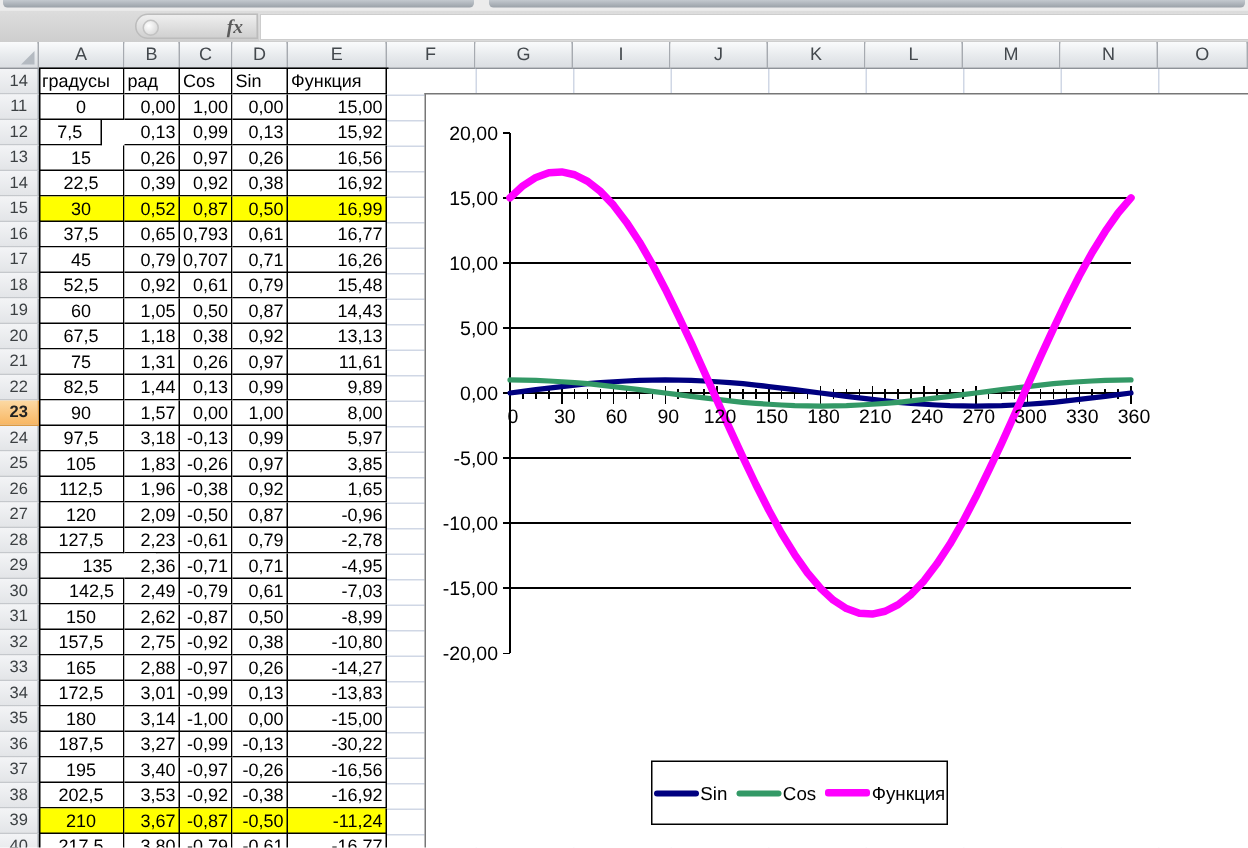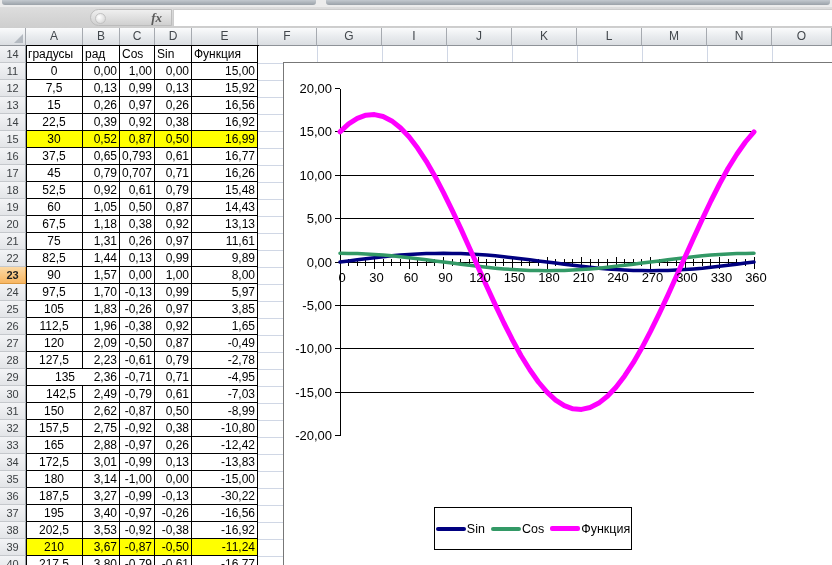--- a/index.html
+++ b/index.html
@@ -143,21 +143,21 @@
       <div class="cell hdr" style="left: 120px; top: 46px; width: 35px;">Cos</div>
       <div class="cell hdr" style="left: 155px; top: 46px; width: 37px;">Sin</div>
       <div class="cell hdr" style="left: 192px; top: 46px; width: 66px;">Функция</div>
       <div class="row-header" style="top: 63px;">11</div>
       <div class="cell ctr" style="left: 26px; top: 63px; width: 57px;">0</div>
       <div class="cell num" style="left: 83px; top: 63px; width: 37px;">0,00</div>
       <div class="cell num" style="left: 120px; top: 63px; width: 35px;">1,00</div>
       <div class="cell num" style="left: 155px; top: 63px; width: 37px;">0,00</div>
       <div class="cell num" style="left: 192px; top: 63px; width: 66px;">15,00</div>
       <div class="row-header" style="top: 80px;">12</div>
-      <div class="cell ctr" style="left: 26px; top: 80px; width: 57px;">7,5</div>
+      <div class="cell ctr" style="left: 26px; top: 80px; width: 42px;">7,5</div>
       <div class="cell num" style="left: 83px; top: 80px; width: 37px;">0,13</div>
       <div class="cell num" style="left: 120px; top: 80px; width: 35px;">0,99</div>
       <div class="cell num" style="left: 155px; top: 80px; width: 37px;">0,13</div>
       <div class="cell num" style="left: 192px; top: 80px; width: 66px;">15,92</div>
       <div class="row-header" style="top: 97px;">13</div>
       <div class="cell ctr" style="left: 26px; top: 97px; width: 57px;">15</div>
       <div class="cell num" style="left: 83px; top: 97px; width: 37px;">0,26</div>
       <div class="cell num" style="left: 120px; top: 97px; width: 35px;">0,97</div>
       <div class="cell num" style="left: 155px; top: 97px; width: 37px;">0,26</div>
       <div class="cell num" style="left: 192px; top: 97px; width: 66px;">16,56</div>
@@ -216,42 +216,42 @@
       <div class="cell num" style="left: 155px; top: 250px; width: 37px;">0,99</div>
       <div class="cell num" style="left: 192px; top: 250px; width: 66px;">9,89</div>
       <div class="row-header active" style="top: 267px;">23</div>
       <div class="cell ctr" style="left: 26px; top: 267px; width: 57px;">90</div>
       <div class="cell num" style="left: 83px; top: 267px; width: 37px;">1,57</div>
       <div class="cell num" style="left: 120px; top: 267px; width: 35px;">0,00</div>
       <div class="cell num" style="left: 155px; top: 267px; width: 37px;">1,00</div>
       <div class="cell num" style="left: 192px; top: 267px; width: 66px;">8,00</div>
       <div class="row-header" style="top: 284px;">24</div>
       <div class="cell ctr" style="left: 26px; top: 284px; width: 57px;">97,5</div>
-      <div class="cell num" style="left: 83px; top: 284px; width: 37px;">1,70</div>
+      <div class="cell num" style="left: 83px; top: 284px; width: 37px;">3,18</div>
       <div class="cell num" style="left: 120px; top: 284px; width: 35px;">-0,13</div>
       <div class="cell num" style="left: 155px; top: 284px; width: 37px;">0,99</div>
       <div class="cell num" style="left: 192px; top: 284px; width: 66px;">5,97</div>
       <div class="row-header" style="top: 301px;">25</div>
       <div class="cell ctr" style="left: 26px; top: 301px; width: 57px;">105</div>
       <div class="cell num" style="left: 83px; top: 301px; width: 37px;">1,83</div>
       <div class="cell num" style="left: 120px; top: 301px; width: 35px;">-0,26</div>
       <div class="cell num" style="left: 155px; top: 301px; width: 37px;">0,97</div>
       <div class="cell num" style="left: 192px; top: 301px; width: 66px;">3,85</div>
       <div class="row-header" style="top: 318px;">26</div>
       <div class="cell ctr" style="left: 26px; top: 318px; width: 57px;">112,5</div>
       <div class="cell num" style="left: 83px; top: 318px; width: 37px;">1,96</div>
       <div class="cell num" style="left: 120px; top: 318px; width: 35px;">-0,38</div>
       <div class="cell num" style="left: 155px; top: 318px; width: 37px;">0,92</div>
       <div class="cell num" style="left: 192px; top: 318px; width: 66px;">1,65</div>
       <div class="row-header" style="top: 335px;">27</div>
       <div class="cell ctr" style="left: 26px; top: 335px; width: 57px;">120</div>
       <div class="cell num" style="left: 83px; top: 335px; width: 37px;">2,09</div>
       <div class="cell num" style="left: 120px; top: 335px; width: 35px;">-0,50</div>
       <div class="cell num" style="left: 155px; top: 335px; width: 37px;">0,87</div>
-      <div class="cell num" style="left: 192px; top: 335px; width: 66px;">-0,49</div>
+      <div class="cell num" style="left: 192px; top: 335px; width: 66px;">-0,96</div>
       <div class="row-header" style="top: 352px;">28</div>
       <div class="cell ctr" style="left: 26px; top: 352px; width: 57px;">127,5</div>
       <div class="cell num" style="left: 83px; top: 352px; width: 37px;">2,23</div>
       <div class="cell num" style="left: 120px; top: 352px; width: 35px;">-0,61</div>
       <div class="cell num" style="left: 155px; top: 352px; width: 37px;">0,79</div>
       <div class="cell num" style="left: 192px; top: 352px; width: 66px;">-2,78</div>
       <div class="row-header" style="top: 369px;">29</div>
       <div class="cell ctr" style="left: 26px; top: 369px; width: 79px;">135</div>
       <div class="cell num" style="left: 83px; top: 369px; width: 37px;">2,36</div>
       <div class="cell num" style="left: 120px; top: 369px; width: 35px;">-0,71</div>
@@ -273,21 +273,21 @@
       <div class="cell ctr" style="left: 26px; top: 420px; width: 57px;">157,5</div>
       <div class="cell num" style="left: 83px; top: 420px; width: 37px;">2,75</div>
       <div class="cell num" style="left: 120px; top: 420px; width: 35px;">-0,92</div>
       <div class="cell num" style="left: 155px; top: 420px; width: 37px;">0,38</div>
       <div class="cell num" style="left: 192px; top: 420px; width: 66px;">-10,80</div>
       <div class="row-header" style="top: 437px;">33</div>
       <div class="cell ctr" style="left: 26px; top: 437px; width: 57px;">165</div>
       <div class="cell num" style="left: 83px; top: 437px; width: 37px;">2,88</div>
       <div class="cell num" style="left: 120px; top: 437px; width: 35px;">-0,97</div>
       <div class="cell num" style="left: 155px; top: 437px; width: 37px;">0,26</div>
-      <div class="cell num" style="left: 192px; top: 437px; width: 66px;">-12,42</div>
+      <div class="cell num" style="left: 192px; top: 437px; width: 66px;">-14,27</div>
       <div class="row-header" style="top: 454px;">34</div>
       <div class="cell ctr" style="left: 26px; top: 454px; width: 57px;">172,5</div>
       <div class="cell num" style="left: 83px; top: 454px; width: 37px;">3,01</div>
       <div class="cell num" style="left: 120px; top: 454px; width: 35px;">-0,99</div>
       <div class="cell num" style="left: 155px; top: 454px; width: 37px;">0,13</div>
       <div class="cell num" style="left: 192px; top: 454px; width: 66px;">-13,83</div>
       <div class="row-header" style="top: 471px;">35</div>
       <div class="cell ctr" style="left: 26px; top: 471px; width: 57px;">180</div>
       <div class="cell num" style="left: 83px; top: 471px; width: 37px;">3,14</div>
       <div class="cell num" style="left: 120px; top: 471px; width: 35px;">-1,00</div>

